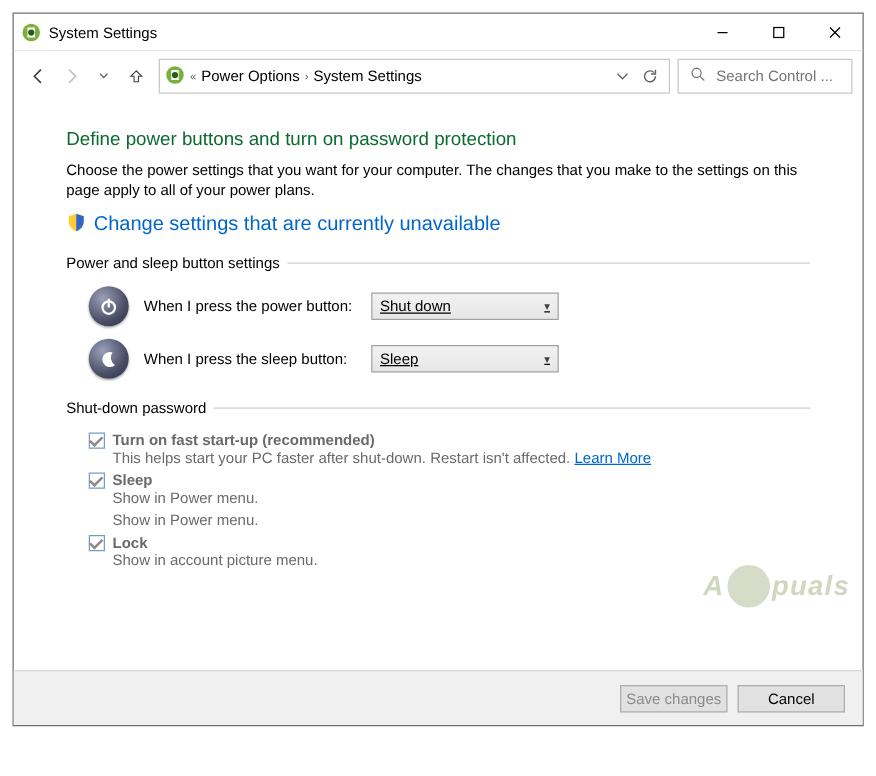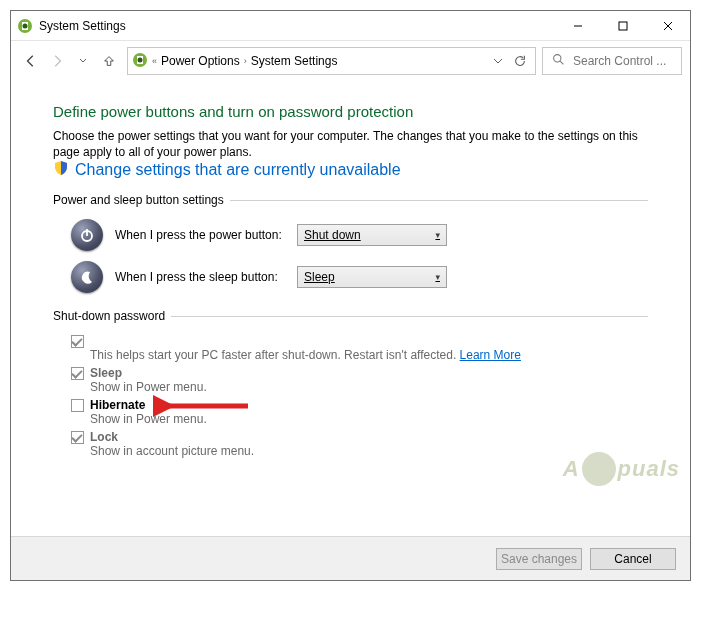--- a/index.html
+++ b/index.html
@@ -97,20 +97,21 @@
     position: relative;
   }
   .heading {
     color: #0b6b2e;
     font-size: 15px;
     margin-bottom: 8px;
   }
   .subtext {
     font-size: 12px;
     color: #000;
+    margin-bottom: 10px;
     line-height: 1.35;
   }
   .shield-line {
     display: flex; align-items: center; gap: 6px;
     margin-bottom: 14px;
   }
   .shield-line a { color: #0066cc; text-decoration: none; font-size: 16px; }
   .section-title {
     font-size: 12px;
     color: #000;
@@ -364,48 +365,37 @@
       </div>
     </div>
 
     <div class="section-title" style="margin-top:16px;">
       <span>Shut-down password</span>
     </div>
 
     <div class="check-row">
       <div class="check-top">
         <span class="chk checked-gray"></span>
+        <span class="check-label bold">Turn on fast start-up (recommended)</span>
       </div>
       <div class="check-sub">
         <span>This helps start your PC faster after shut-down. Restart isn't affected.</span>
         <a href="#">Learn More</a>
       </div>
     </div>
 
     <div class="check-row">
       <div class="check-top">
         <span class="chk checked-gray"></span>
         <span class="check-label bold">Sleep</span>
       </div>
       <div class="check-sub">Show in Power menu.</div>
     </div>
 
     <div class="check-row">
-      <div class="check-top">
-        <span class="chk"></span>
-        <span class="check-label bold black">Hibernate</span>
-        <svg class="arrow-ann" width="100" height="28" style="left:82px; top:-6px;">
-          <defs>
-              <marker id="ah" markerWidth="10" markerHeight="10" refX="2" refY="5" orient="auto">
-                <path d="M10 0L0 5l10 5z" fill="#d22"></path>
-              </marker>
-            </defs>
-          <line x1="95" y1="14" x2="12" y2="14" stroke="#d22" stroke-width="5" marker-end="url(#ah)"></line>
-        </svg>
-      </div>
       <div class="check-sub">Show in Power menu.</div>
     </div>
 
     <div class="check-row">
       <div class="check-top">
         <span class="chk checked-gray"></span>
         <span class="check-label bold">Lock</span>
       </div>
       <div class="check-sub">Show in account picture menu.</div>
     </div>

